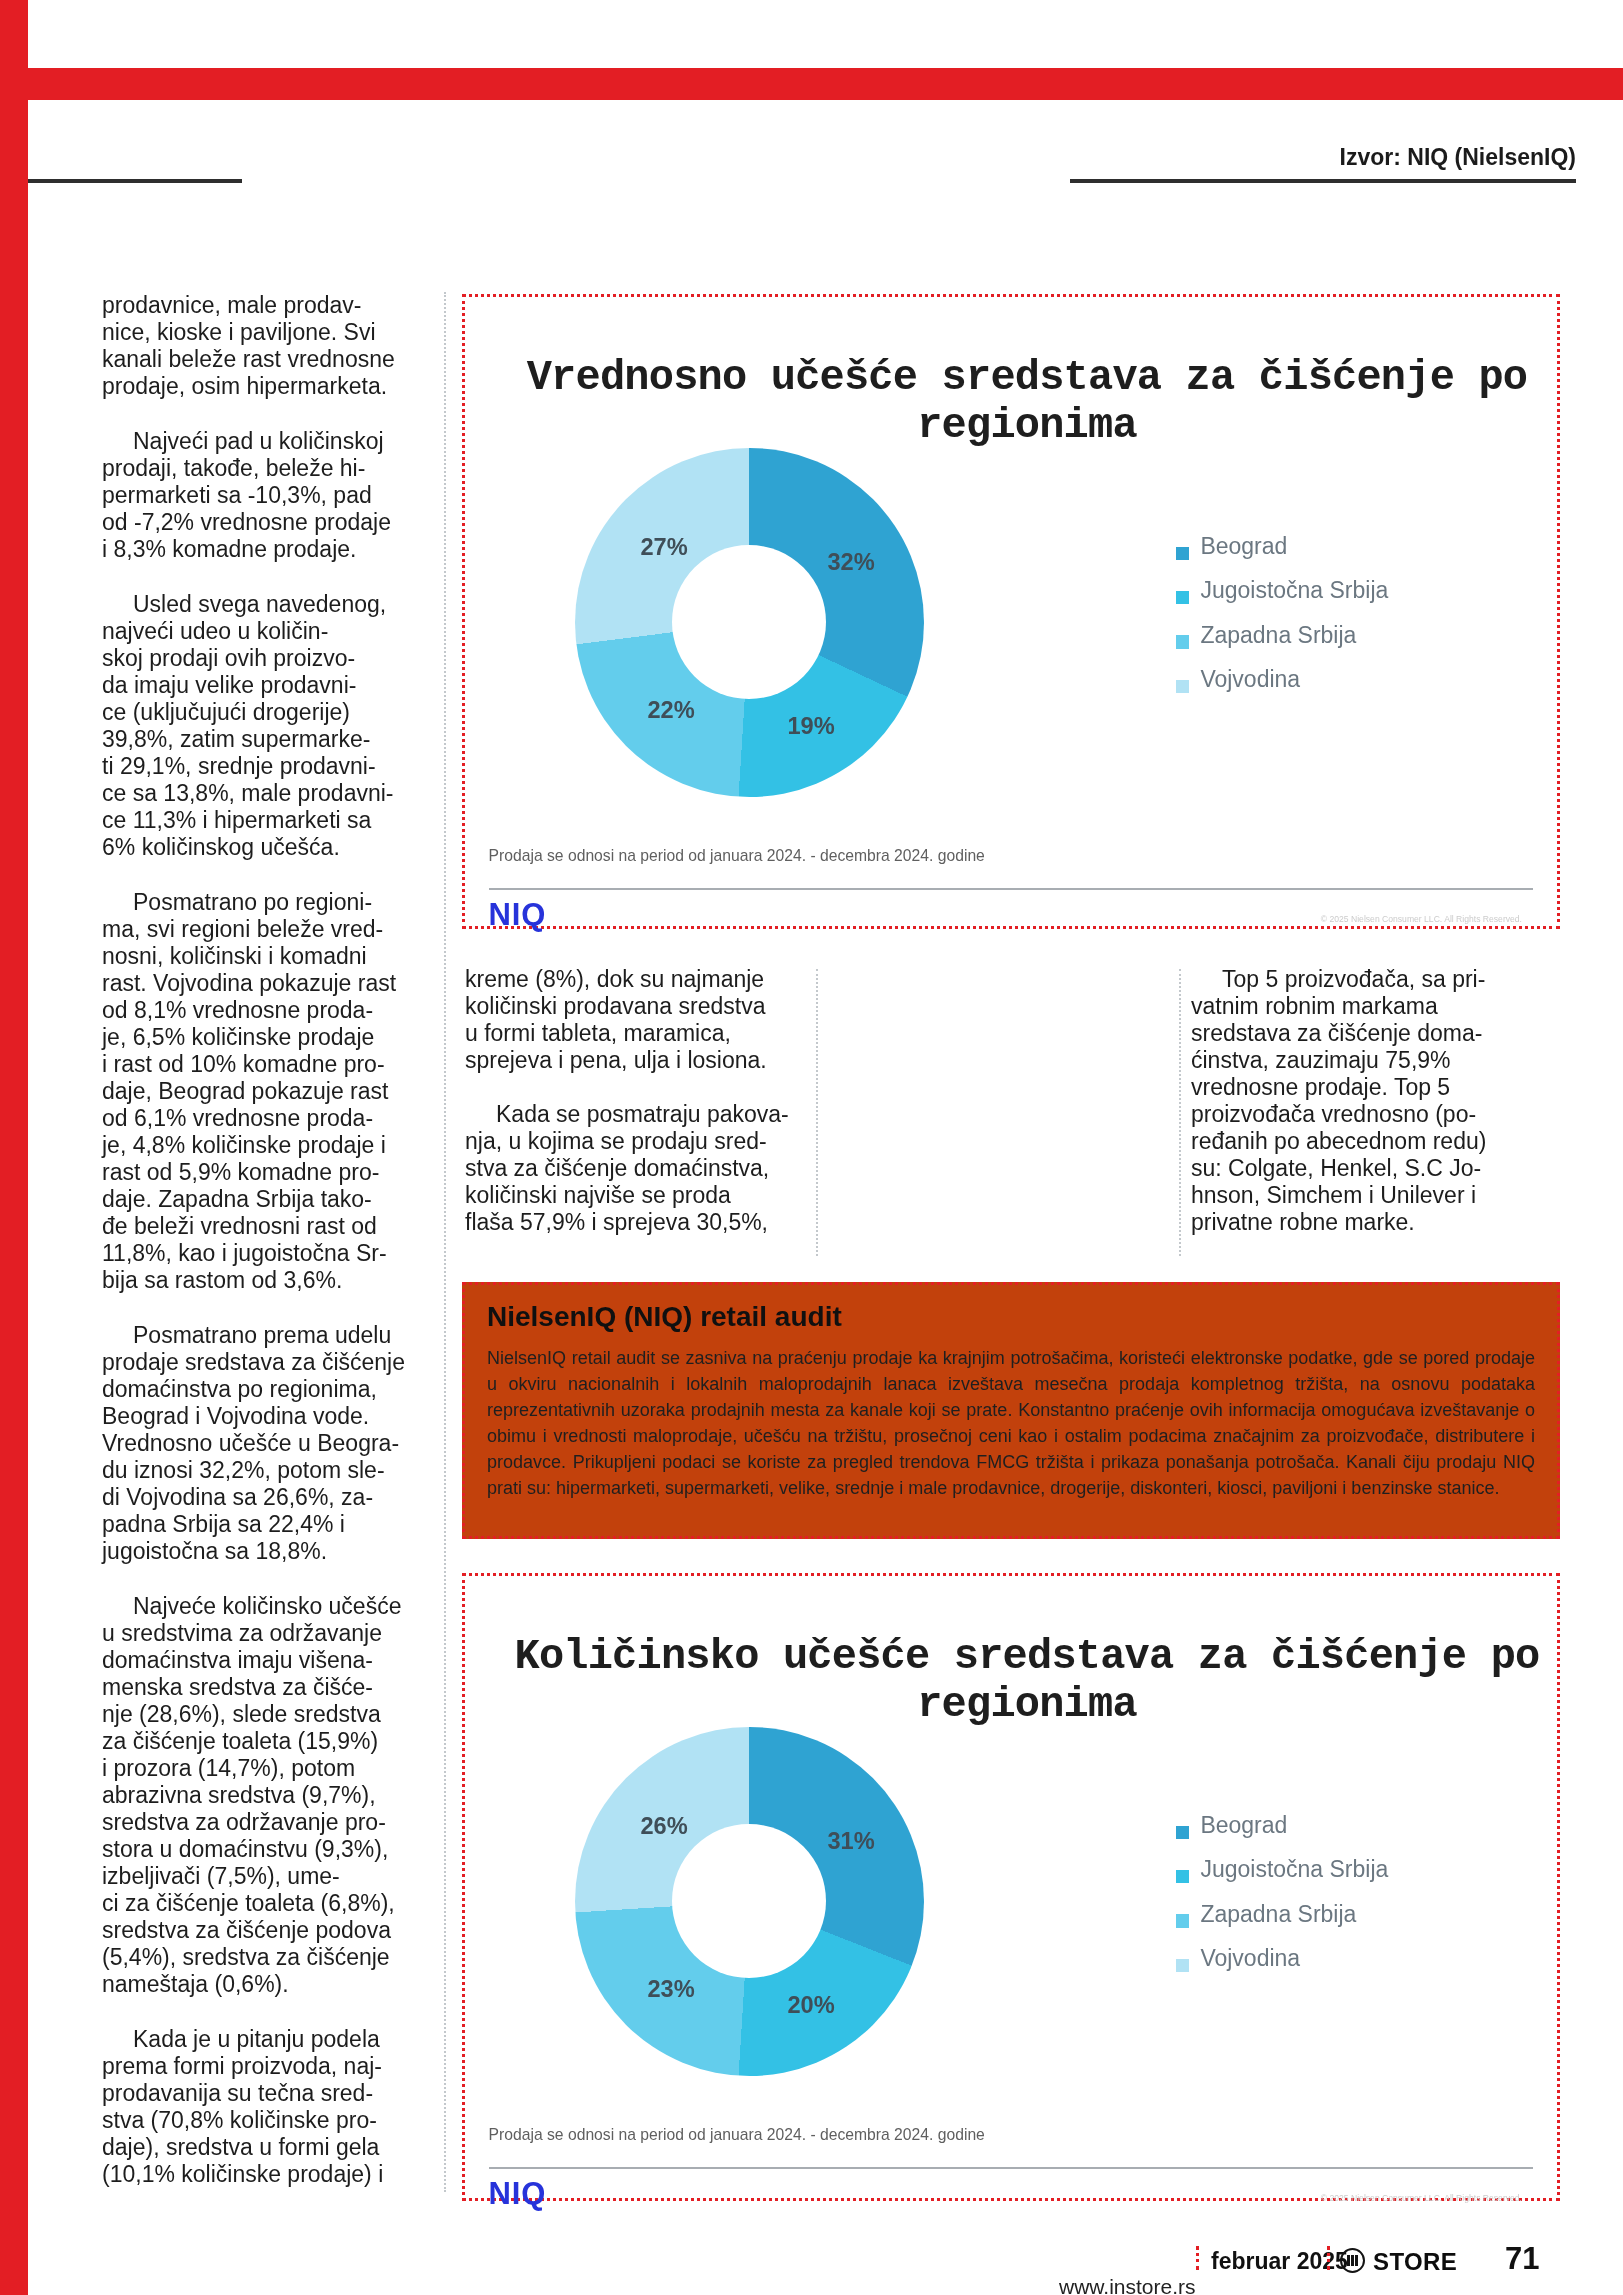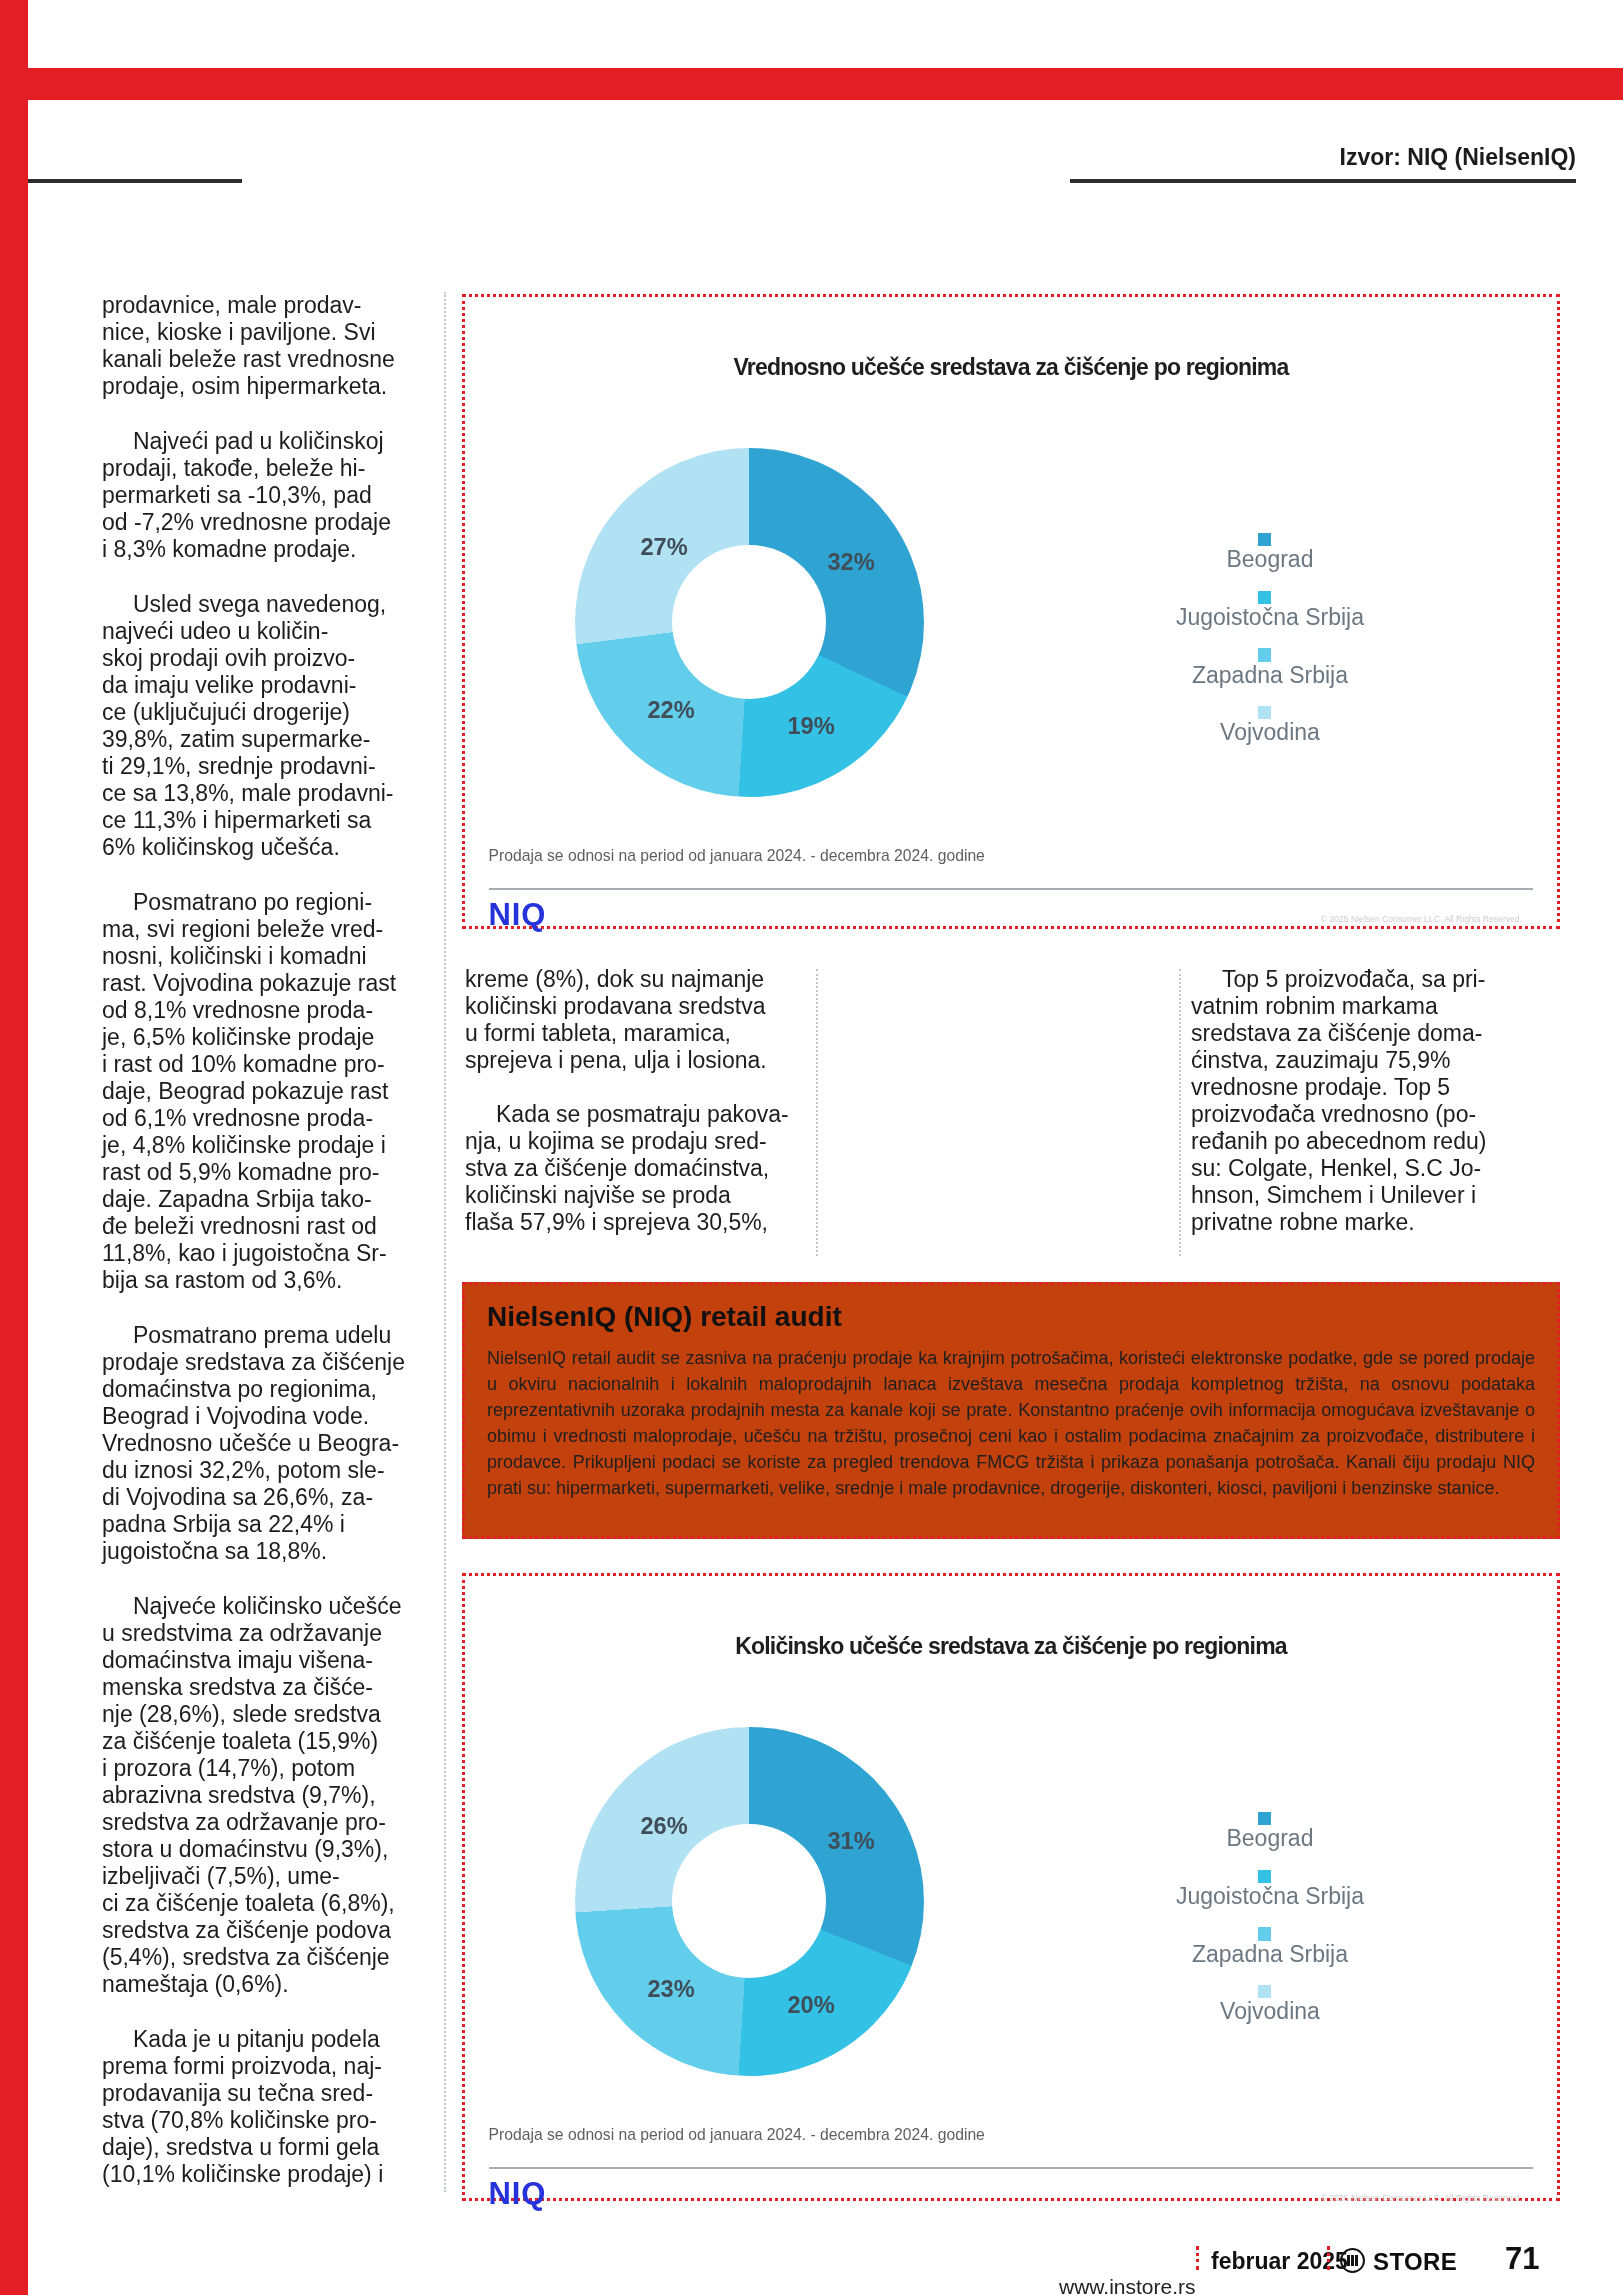--- a/index.html
+++ b/index.html
@@ -29,33 +29,33 @@
   .vdiv{position:absolute;border-left:2.4px dotted #c3c8cc;}
   .vdiv-article{left:444px;top:292px;height:1900px;}
   .vdiv-a{left:816px;top:969px;height:287px;}
   .vdiv-b{left:1179px;top:969px;height:287px;}
 
   
   .chart-card{position:absolute;left:462px;width:1098px;background:#ffffff;
     border:3.9px dotted #e31e24;box-sizing:border-box;}
   .card-0{top:294px;height:635px;}
   .card-1{top:1573px;height:628px;}
-  .chart-title{position:absolute;left:0;top:57px;width:100%;margin:0;text-align:center;
-    font-size:23px;font-weight:bold;letter-spacing:-0.8px;color:#1e1e1e;}
+  .chart-title{position:absolute;left:16px;top:57px;width:100%;margin:0;text-align:center;
+    font-size:42px;font-weight:bold;letter-spacing:-0.8px;color:#1e1e1e;font-family:Liberation Mono, monospace;}
   .donut{position:absolute;left:110px;top:151px;width:349px;height:349px;border-radius:50%;}
   .donut::after{content:"";position:absolute;left:97px;top:97px;width:154px;height:154px;
     border-radius:50%;background:#ffffff;}
   .slice-label{position:absolute;transform:translate(-50%,-50%);font-size:23.6px;font-weight:bold;
     color:#3f4e58;z-index:2;}
   .sl0{left:386px;top:265px;}
   .sl1{left:346px;top:429px;}
   .sl2{left:206px;top:413px;}
   .sl3{left:199px;top:250px;}
   .legend{position:absolute;left:711px;top:236px;}
-  .lg-row{display:flex;align-items:center;margin-bottom:17.3px;flex-direction:column;}
+  .lg-row{display:flex;align-items:flex-end;margin-bottom:17.3px;}
   .swatch{width:13.4px;height:13.4px;margin-right:11px;flex:0 0 auto;}
   .lg-label{font-size:23px;color:#6b7781;}
   .chart-note{position:absolute;left:23.6px;top:550px;margin:0;font-size:15.7px;color:#5f5f5f;}
   .chart-rule{position:absolute;left:23.6px;top:591px;width:1044px;height:2.4px;background:#a8adb2;}
   .niq{position:absolute;left:23.6px;top:600px;font-size:31px;font-weight:bold;color:#2733da;letter-spacing:0.8px;}
   .fineprint{position:absolute;right:35px;top:617px;font-size:8.6px;color:#cccccc;}
 
   
   .info-box{position:absolute;left:462px;top:1282px;width:1098px;height:257px;box-sizing:border-box;
     border:3.9px dotted #e31e24;padding:15.7px 22px;background:#c2410c;}

